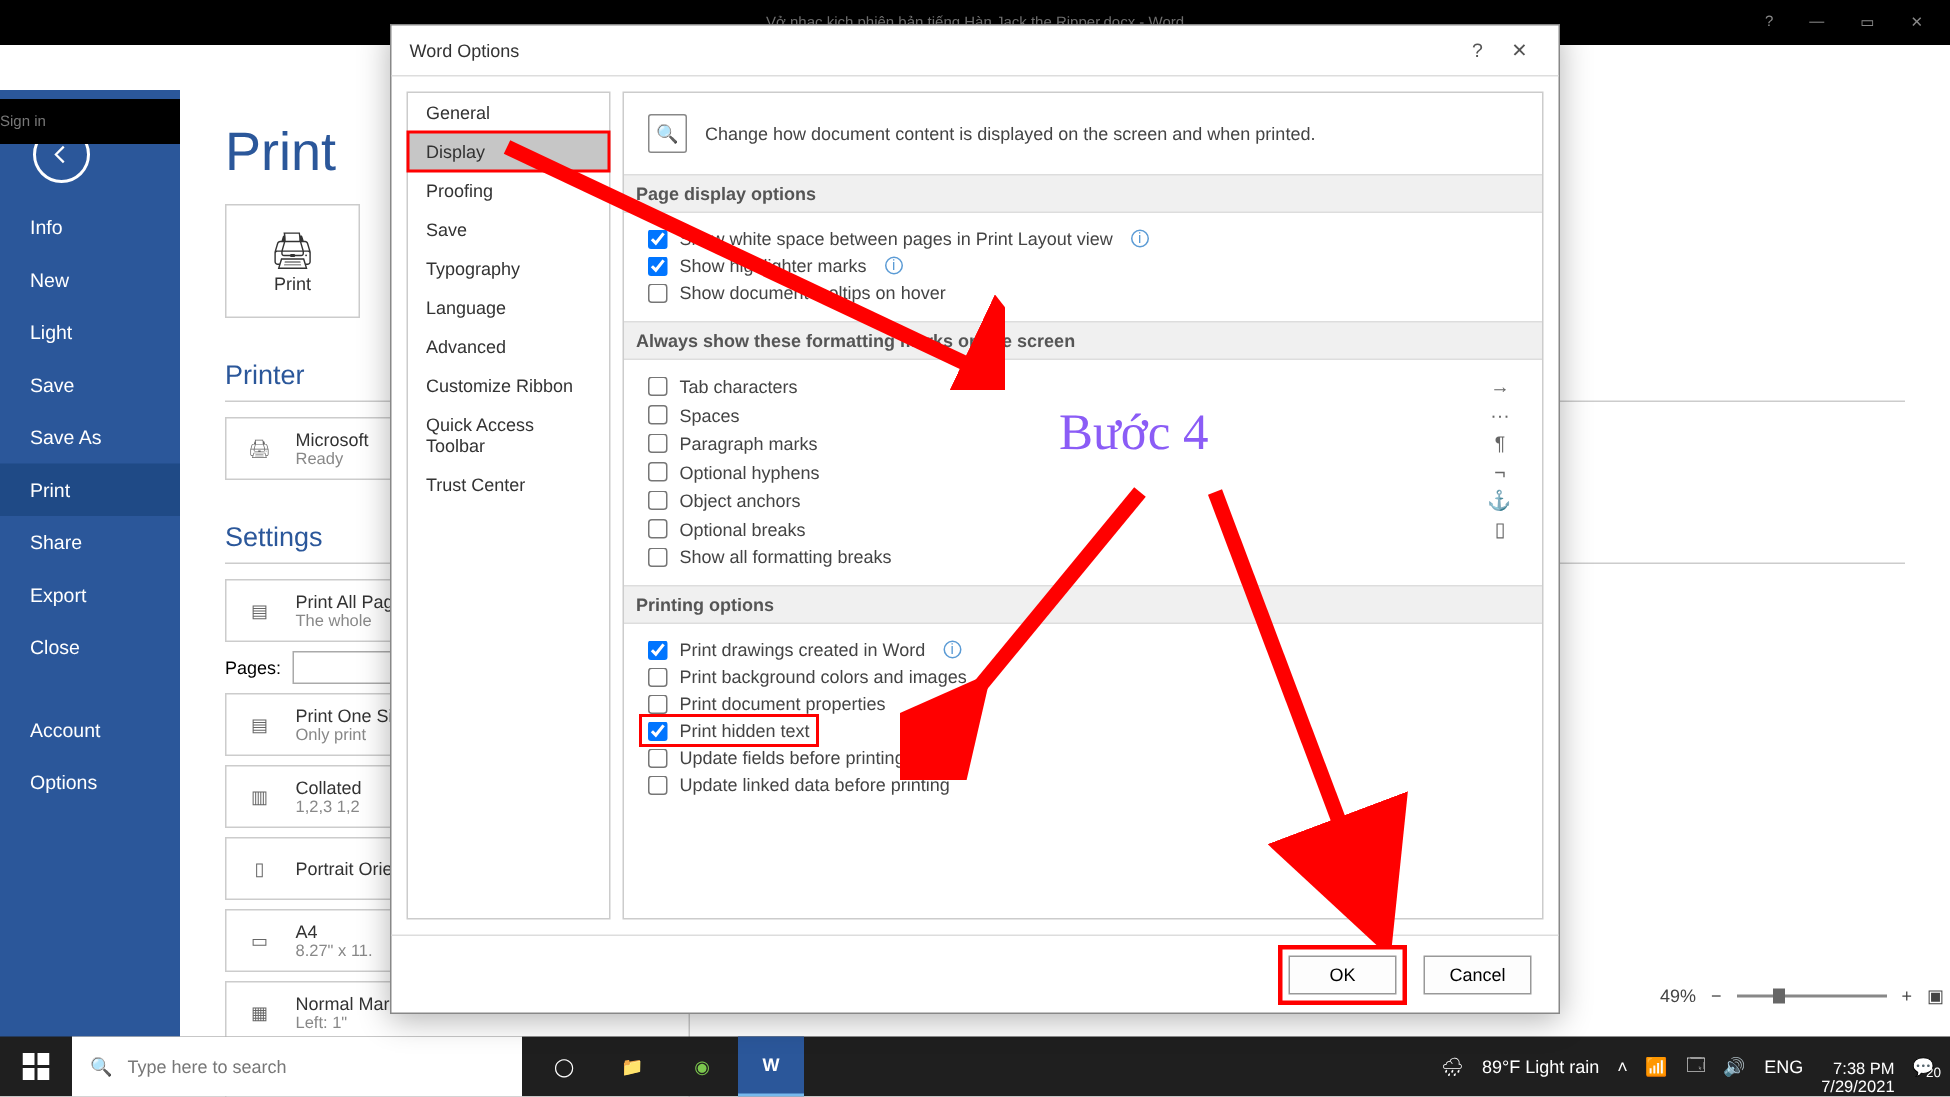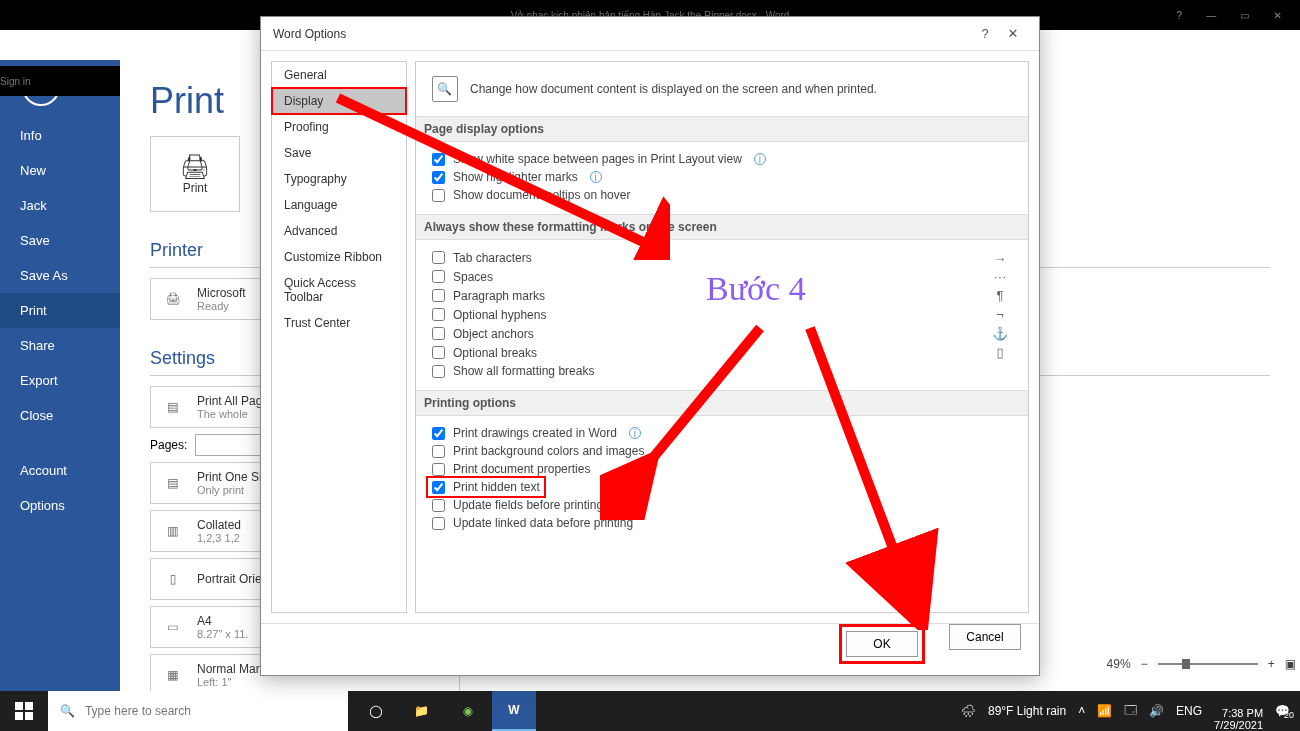--- a/index.html
+++ b/index.html
@@ -5,21 +5,21 @@
 * { margin: 0; padding: 0; box-sizing: border-box; font-family: "Segoe UI", Arial, sans-serif; }
 body { width: 1300px; height: 731px; overflow: hidden; background: #fff; position: relative; }
 
 
 .titlebar { height: 30px; background: #000000; display: flex; align-items: center; color: #777; font-size: 10px; position: relative; }
 .titlebar .title { position: absolute; left: 50%; transform: translateX(-50%); }
 .titlebar .wincontrols { margin-left: auto; display: flex; gap: 24px; padding-right: 18px; color: #888; }
 
 
 .backstage { display: flex; height: calc(100% - 30px - 40px); }
-.sidebar { width: 120px; background: #2b579a; color: #fff; display: flex; flex-direction: column; padding-top: 4px; }
+.sidebar { width: 120px; background: #2b579a; color: #fff; display: flex; flex-direction: column; padding-top: 20px; }
 .back-circle { width: 38px; height: 38px; border: 2px solid #fff; border-radius: 50%; margin: 4px 0 12px 22px; display: flex; align-items: center; justify-content: center; }
 .back-circle svg { width: 18px; height: 18px; fill: none; stroke: #fff; stroke-width: 2; }
 .menu-item { padding: 10px 20px; font-size: 13px; cursor: pointer; }
 .menu-item.selected { background: #1f4a86; }
 .menu-gap { height: 20px; }
 
 .main { flex: 1; background: #fff; padding: 20px 30px; position: relative; }
 .print-heading { font-size: 36px; font-weight: 300; color: #2b579a; margin-bottom: 14px; }
 .print-btn-box { width: 90px; height: 76px; border: 1px solid #ccc; display: flex; flex-direction: column; align-items: center; justify-content: center; font-size: 12px; color: #333; background:#fff;}
 .print-btn-box .picon { font-size: 24px; }
@@ -51,21 +51,21 @@
 .catitem.highlight { outline: 2px solid #ff0000; outline-offset: -1px; }
 .content { flex: 1; border: 1px solid #ccc; margin: 10px 10px 10px 8px; padding: 14px 16px; overflow-y: auto; font-size: 12px; color: #444; }
 .desc-row { display: flex; align-items: center; gap: 12px; margin-bottom: 14px; }
 .desc-row .licon { width: 26px; height: 26px; border:1px solid #888; display:flex;align-items:center;justify-content:center;color:#666;border-radius:2px;}
 .section-head { background: #f0f0f0; padding: 5px 8px; font-weight: 600; color: #555; margin: 10px -16px 8px; border-top:1px solid #ddd; border-bottom:1px solid #ddd;}
 .chk { display: flex; align-items: center; gap: 8px; padding: 2px 0; }
 .chk input { width: 13px; height: 13px; }
 .chk .sym { margin-left: auto; width: 24px; text-align: center; color: #666; font-size: 13px; }
 .chk.outline-red { outline: 2px solid #ff0000; outline-offset: 0px; padding: 2px 4px; margin-left: -4px; width: fit-content; }
 .info-ico { color: #5b9bd5; font-size: 10px; border:1px solid #5b9bd5; border-radius:50%; width:12px;height:12px;display:inline-flex;align-items:center;justify-content:center;margin-left:4px;}
-.dialog-footer { height: 52px; display: flex; align-items: flex-start; justify-content: flex-end; gap: 24px; padding: 0 18px; border-top: 1px solid #ddd; }
+.dialog-footer { height: 52px; display: flex; align-items: center; justify-content: flex-end; gap: 11px; padding: 0 18px; border-top: 1px solid #ddd; }
 .dbtn { min-width: 72px; height: 26px; border: 1px solid #999; background: #fdfdfd; font-size: 12px; cursor: pointer; }
 .ok-wrap { border: 3px solid #ff0000; padding: 4px; }
 
 
 .anno { position: absolute; z-index: 200; pointer-events: none; }
 .anno-text { font-family: "Times New Roman", serif; font-size: 34px; color: #8b5cf6; font-weight: normal; margin-left: 16px; }
 svg.arrow { position: absolute; z-index: 190; pointer-events: none; }
 
 
 .taskbar { position: absolute; left: 0; bottom: 0; width: 100%; height: 40px; background: #1f1f1f; display: flex; align-items: center; color: #fff; font-size: 12px; }
@@ -93,21 +93,21 @@
 
 <div class="backstage">
   <div class="sidebar">
     <div class="back-circle">
       <svg viewBox="0 0 24 24">
           <path d="M14 5l-7 7 7 7"></path>
         </svg>
     </div>
     <div class="menu-item">Info</div>
     <div class="menu-item">New</div>
-    <div class="menu-item">Jack</div>
+    <div class="menu-item">Light</div>
     <div class="menu-item">Save</div>
     <div class="menu-item">Save As</div>
     <div class="menu-item selected">Print</div>
     <div class="menu-item">Share</div>
     <div class="menu-item">Export</div>
     <div class="menu-item">Close</div>
     <div class="menu-gap"></div>
     <div class="menu-item">Account</div>
     <div class="menu-item">Options</div>
   </div>

